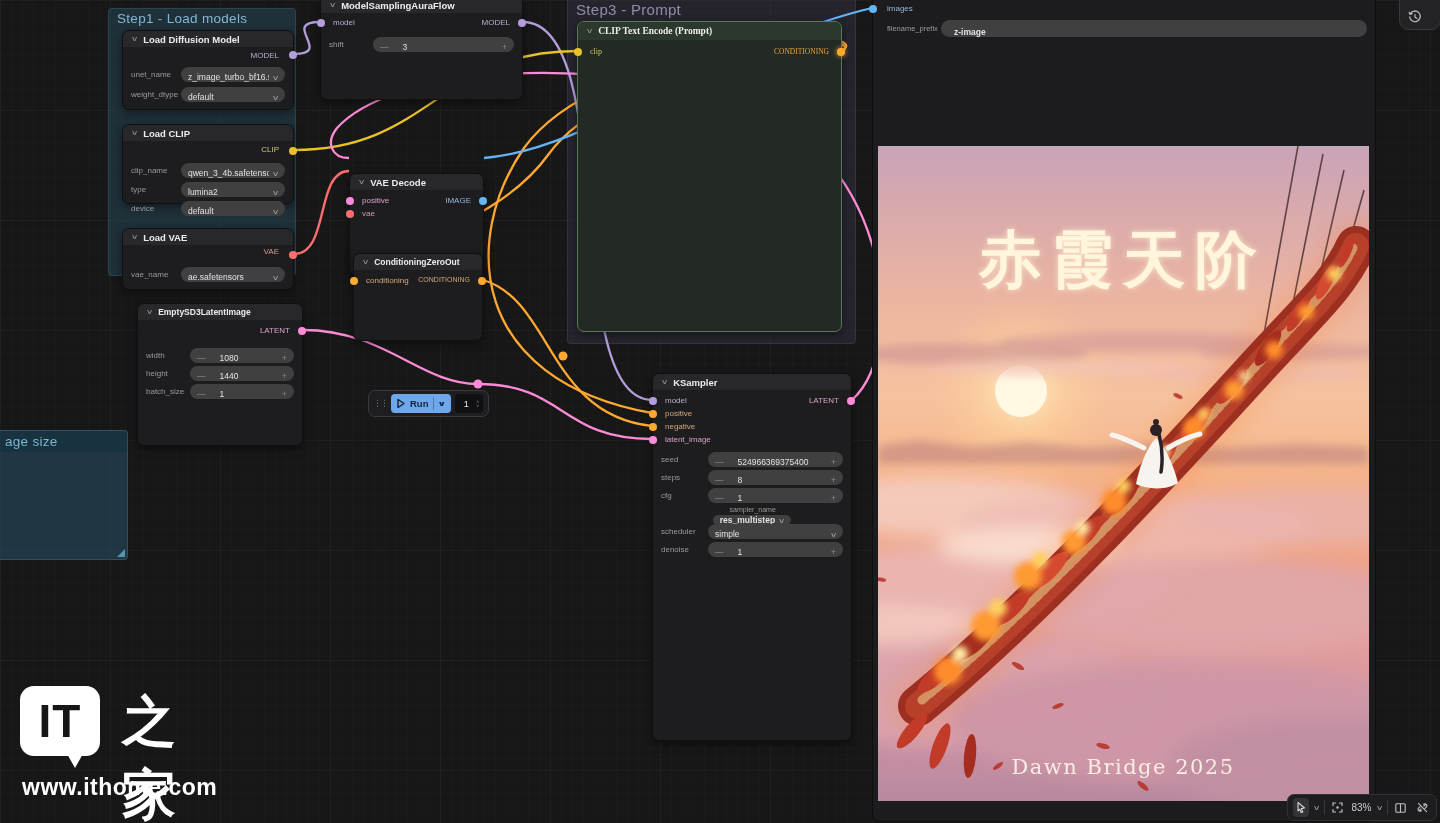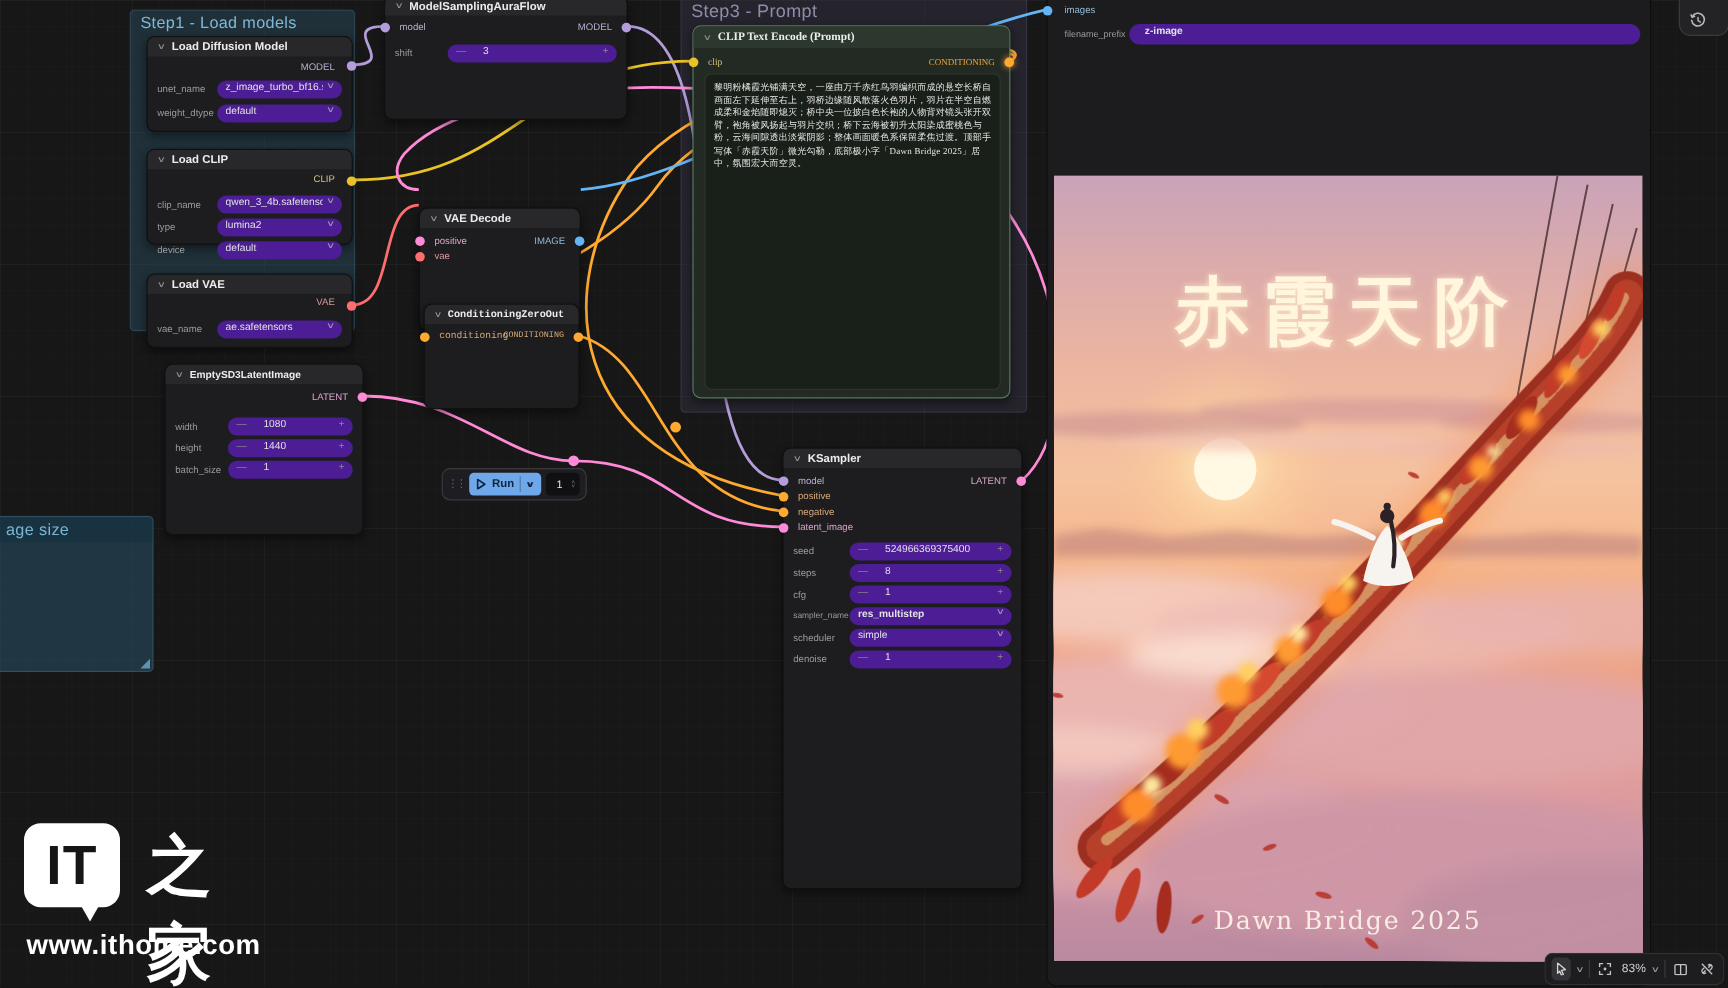--- a/index.html
+++ b/index.html
@@ -24,21 +24,21 @@
   .nh { position:absolute; left:0; right:0; top:0; height:16px; display:flex; align-items:center;
     gap:6px; padding:0 9px; background:#28282b; border-radius:6px 6px 0 0; }
   .nh-chev { color:#8f8f8f; font-size:7px; transform:scaleX(1.5); }
   .nh-title { font-size:9.5px; font-weight:bold; color:#ececec; white-space:nowrap; }
   .port { position:absolute; width:8px; height:8px; border-radius:50%; z-index:3; }
   .port.in  { left:-4px; } .port.out { right:-4px; }
   .plabel { position:absolute; font-size:8px; color:#b5b5b5; white-space:nowrap; }
   .plabel.r { text-align:right; }
   .widget { position:absolute; left:8px; right:8px; height:15px; display:flex; align-items:center; gap:2px; }
   .wl { font-size:8px; color:#9a9a9a; flex:none; }
-  .pill { flex:1; height:15px; background:#4c1d95; border-radius:8px; display:flex; align-items:flex-start;
+  .pill { flex:1; height:15px; background:#404040; border-radius:8px; display:flex; align-items:flex-end;
     padding:0 7px; font-size:8.5px; color:#e2e2e2; gap:4px; min-width:0; }
   .pm { color:#8a8a8a; font-size:8.5px; flex:none; }
   .pv { flex:1; overflow:hidden; white-space:nowrap; }
   .pv.c { padding-left:10px; } 
   .chev { color:#9a9a9a; font-size:7px; flex:none; transform:scaleX(1.5); }
 
   
   .node.green { background:#232a24; border:1px solid #55795a;font-family:Liberation Serif, serif; }
   .node.green .nh { background:#2c372d; }
   .prompt-box { position:absolute; background:#191f19; border:1px solid #2c352c; border-radius:6px;
@@ -216,41 +216,40 @@
       <span class="nh-title">VAE Decode</span>
     </div>
     <span class="plabel" style="left:12px; top:22px; color:#d8a3c6;">positive</span>
     <span class="port in" style="top:23px; background:#ff8ad8;"></span>
     <span class="plabel" style="left:12px; top:35px; color:#d49a9a;">vae</span>
     <span class="port in" style="top:36px; background:#ff6e6e;"></span>
     <span class="plabel r" style="right:12px; top:22px; color:#94b8d6;">IMAGE</span>
     <span class="port out" style="top:23px; background:#64b5f6;"></span>
   </div>
 
-  <div class="node" style="left:353px; top:253px; width:130px; height:88px;font-family:Liberation Mono, monospace;">
+  <div class="node" style="left:353px; top:253px; width:130px; height:88px;">
     <div class="nh">
       <span class="nh-chev">∨</span>
       <span class="nh-title" style="font-size:8.5px;">ConditioningZeroOut</span>
     </div>
     <span class="plabel" style="left:12px; top:22px; color:#d4a878;">conditioning</span>
     <span class="port in" style="top:23px; background:#ffa931;"></span>
     <span class="plabel r" style="right:12px; top:22px; color:#d4a878; font-size:7px;">CONDITIONING</span>
     <span class="port out" style="top:23px; background:#ffa931;"></span>
   </div>
 
   <div class="node green" style="left:577px; top:21px; width:265px; height:311px;">
     <div class="nh" style="height:18px;">
       <span class="nh-chev">∨</span>
       <span class="nh-title">CLIP Text Encode (Prompt)</span>
     </div>
     <span class="plabel" style="left:12px; top:25px; color:#cfc27a;">clip</span>
     <span class="port in" style="top:26px; background:#e8c227;"></span>
     <span class="plabel r" style="right:12px; top:25px; color:#e8a33d; font-size:7.5px;">CONDITIONING</span>
     <span class="port out" style="top:26px; background:#ffa931; box-shadow:0 0 5px #ffa931;"></span>
-    <div class="prompt-box" style="left:9px; top:39px; width:247px; height:264px;">黎明粉橘霞光铺满天空，一座由万千赤红鸟羽编织而成的悬空长桥自画面左下延伸至右上，羽桥边缘随风散落火色羽片，羽片在半空自燃成柔和金焰随即熄灭；桥中央一位披白色长袍的人物背对镜头张开双臂，袍角被风扬起与羽片交织；桥下云海被初升太阳染成蜜桃色与粉，云海间隙透出淡紫阴影；整体画面暖色系保留柔焦过渡。顶部手写体「赤霞天阶」微光勾勒，底部极小字「Dawn Bridge 2025」居中，氛围宏大而空灵。</div>
   </div>
 
   <div class="node" style="left:652px; top:373px; width:200px; height:368px;">
     <div class="nh">
       <span class="nh-chev">∨</span>
       <span class="nh-title">KSampler</span>
     </div>
     <span class="plabel" style="left:12px; top:22px; color:#b9aed0;">model</span>
     <span class="port in" style="top:23px; background:#b39ddb;"></span>
     <span class="plabel" style="left:12px; top:35px; color:#d4a878;">positive</span>
@@ -279,21 +278,21 @@
         </span>
     </div>
     <div class="widget" style="top:114px;">
       <span class="wl" style="width:45px;">cfg</span>
       <span class="pill">
           <span class="pm">—</span>
           <span class="pv c">1</span>
           <span class="pm">+</span>
         </span>
     </div>
-    <div class="widget" style="top:132px;">
+    <div class="widget" style="top:132px;flex-direction:column;">
       <span class="wl" style="width:45px; font-size:7px;">sampler_name</span>
       <span class="pill">
           <span class="pv" style="font-weight:bold;">res_multistep</span>
           <span class="chev">∨</span>
         </span>
     </div>
     <div class="widget" style="top:150px;">
       <span class="wl" style="width:45px;">scheduler</span>
       <span class="pill">
           <span class="pv">simple</span>

